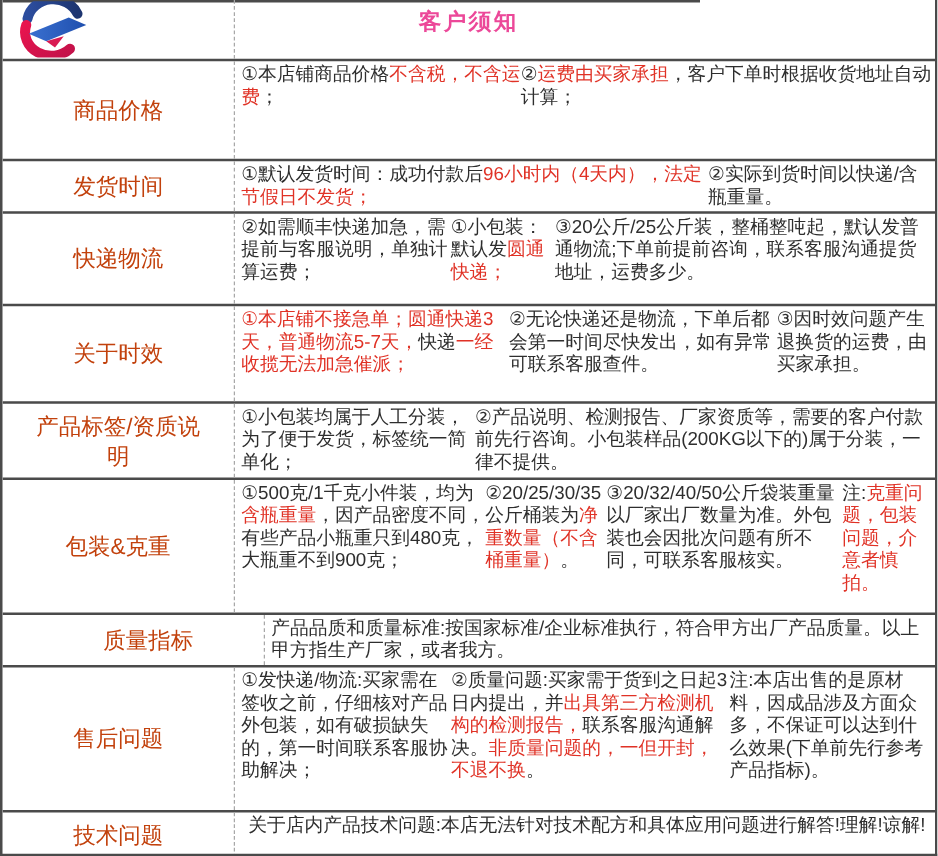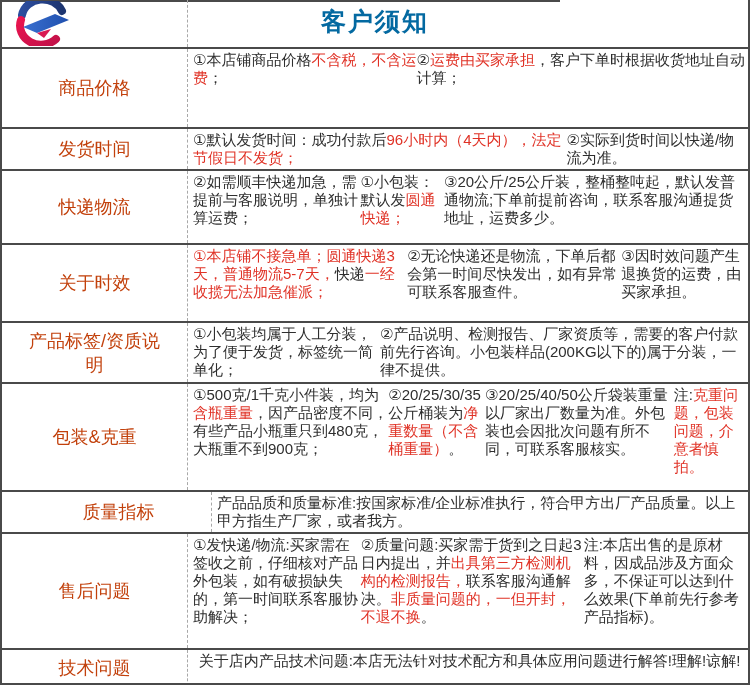--- a/index.html
+++ b/index.html
@@ -22,21 +22,21 @@
     position:absolute;left:0;top:0;width:558px;height:2px;background:#4a4a4a;
   }
   .header-divider{
     position:absolute;left:185px;top:0;bottom:0;width:0;
     border-left:1px dashed #a8a8a8;
   }
   .logo{position:absolute;left:8px;top:1px;}
   .page-title{
     position:absolute;left:0;right:0;top:5px;
     text-align:center;
-    font-size:25px;font-weight:bold;color:#0369a1;
+    font-size:18px;font-weight:bold;color:#ec4899;
     letter-spacing:2px;
   }
   .row{
     display:flex;
     box-sizing:border-box;
     border-top:2px solid #4a4a4a;
   }
   .label-cell{
     width:186px;flex:0 0 186px;
     box-sizing:border-box;
@@ -100,21 +100,21 @@
         <div class="label-cell">商品价格</div>
         <div class="content-cell">
           <div class="line"><span>①本店铺商品价格</span><span class="red">不含税，不含运费</span><span>；</span></div>
           <div class="line"><span>②</span><span class="red">运费由买家承担</span><span>，客户下单时根据收货地址自动计算；</span></div>
         </div>
       </div>
       <div class="row">
         <div class="label-cell">发货时间</div>
         <div class="content-cell">
           <div class="line"><span>①默认发货时间：成功付款后</span><span class="red">96小时内（4天内），法定节假日不发货；</span></div>
-          <div class="line"><span>②实际到货时间以快递/物流为准。</span></div>
+          <div class="line"><span>②实际到货时间以快递/含瓶重量。</span></div>
         </div>
       </div>
       <div class="row">
         <div class="label-cell">快递物流</div>
         <div class="content-cell">
           <div class="line"><span>②如需顺丰快递加急，需提前与客服说明，单独计算运费；</span></div>
           <div class="line"><span>①小包装：默认发</span><span class="red">圆通快递；</span></div>
           <div class="line"><span>③20公斤/25公斤装，整桶整吨起，默认发普通物流;下单前提前咨询，联系客服沟通提货地址，运费多少。</span></div>
         </div>
       </div>
@@ -131,21 +131,21 @@
         <div class="content-cell">
           <div class="line"><span>①小包装均属于人工分装，为了便于发货，标签统一简单化；</span></div>
           <div class="line"><span>②产品说明、检测报告、厂家资质等，需要的客户付款前先行咨询。小包装样品(200KG以下的)属于分装，一律不提供。</span></div>
         </div>
       </div>
       <div class="row">
         <div class="label-cell">包装&amp;克重</div>
         <div class="content-cell">
           <div class="line"><span>①500克/1千克小件装，均为</span><span class="red">含瓶重量</span><span>，因产品密度不同，有些产品小瓶重只到480克，大瓶重不到900克；</span></div>
           <div class="line"><span>②20/25/30/35公斤桶装为</span><span class="red">净重数量（不含桶重量）</span><span>。</span></div>
-          <div class="line"><span>③20/25/40/50公斤袋装重量以厂家出厂数量为准。外包装也会因批次问题有所不同，可联系客服核实。</span></div>
+          <div class="line"><span>③20/32/40/50公斤袋装重量以厂家出厂数量为准。外包装也会因批次问题有所不同，可联系客服核实。</span></div>
           <div class="line"><span>注:</span><span class="red">克重问题，包装问题，介意者慎拍。</span></div>
         </div>
       </div>
       <div class="row">
         <div class="label-cell">质量指标</div>
         <div class="content-cell">
           <div class="line"><span>产品品质和质量标准:按国家标准/企业标准执行，符合甲方出厂产品质量。以上甲方指生产厂家，或者我方。</span></div>
         </div>
       </div>
       <div class="row">

